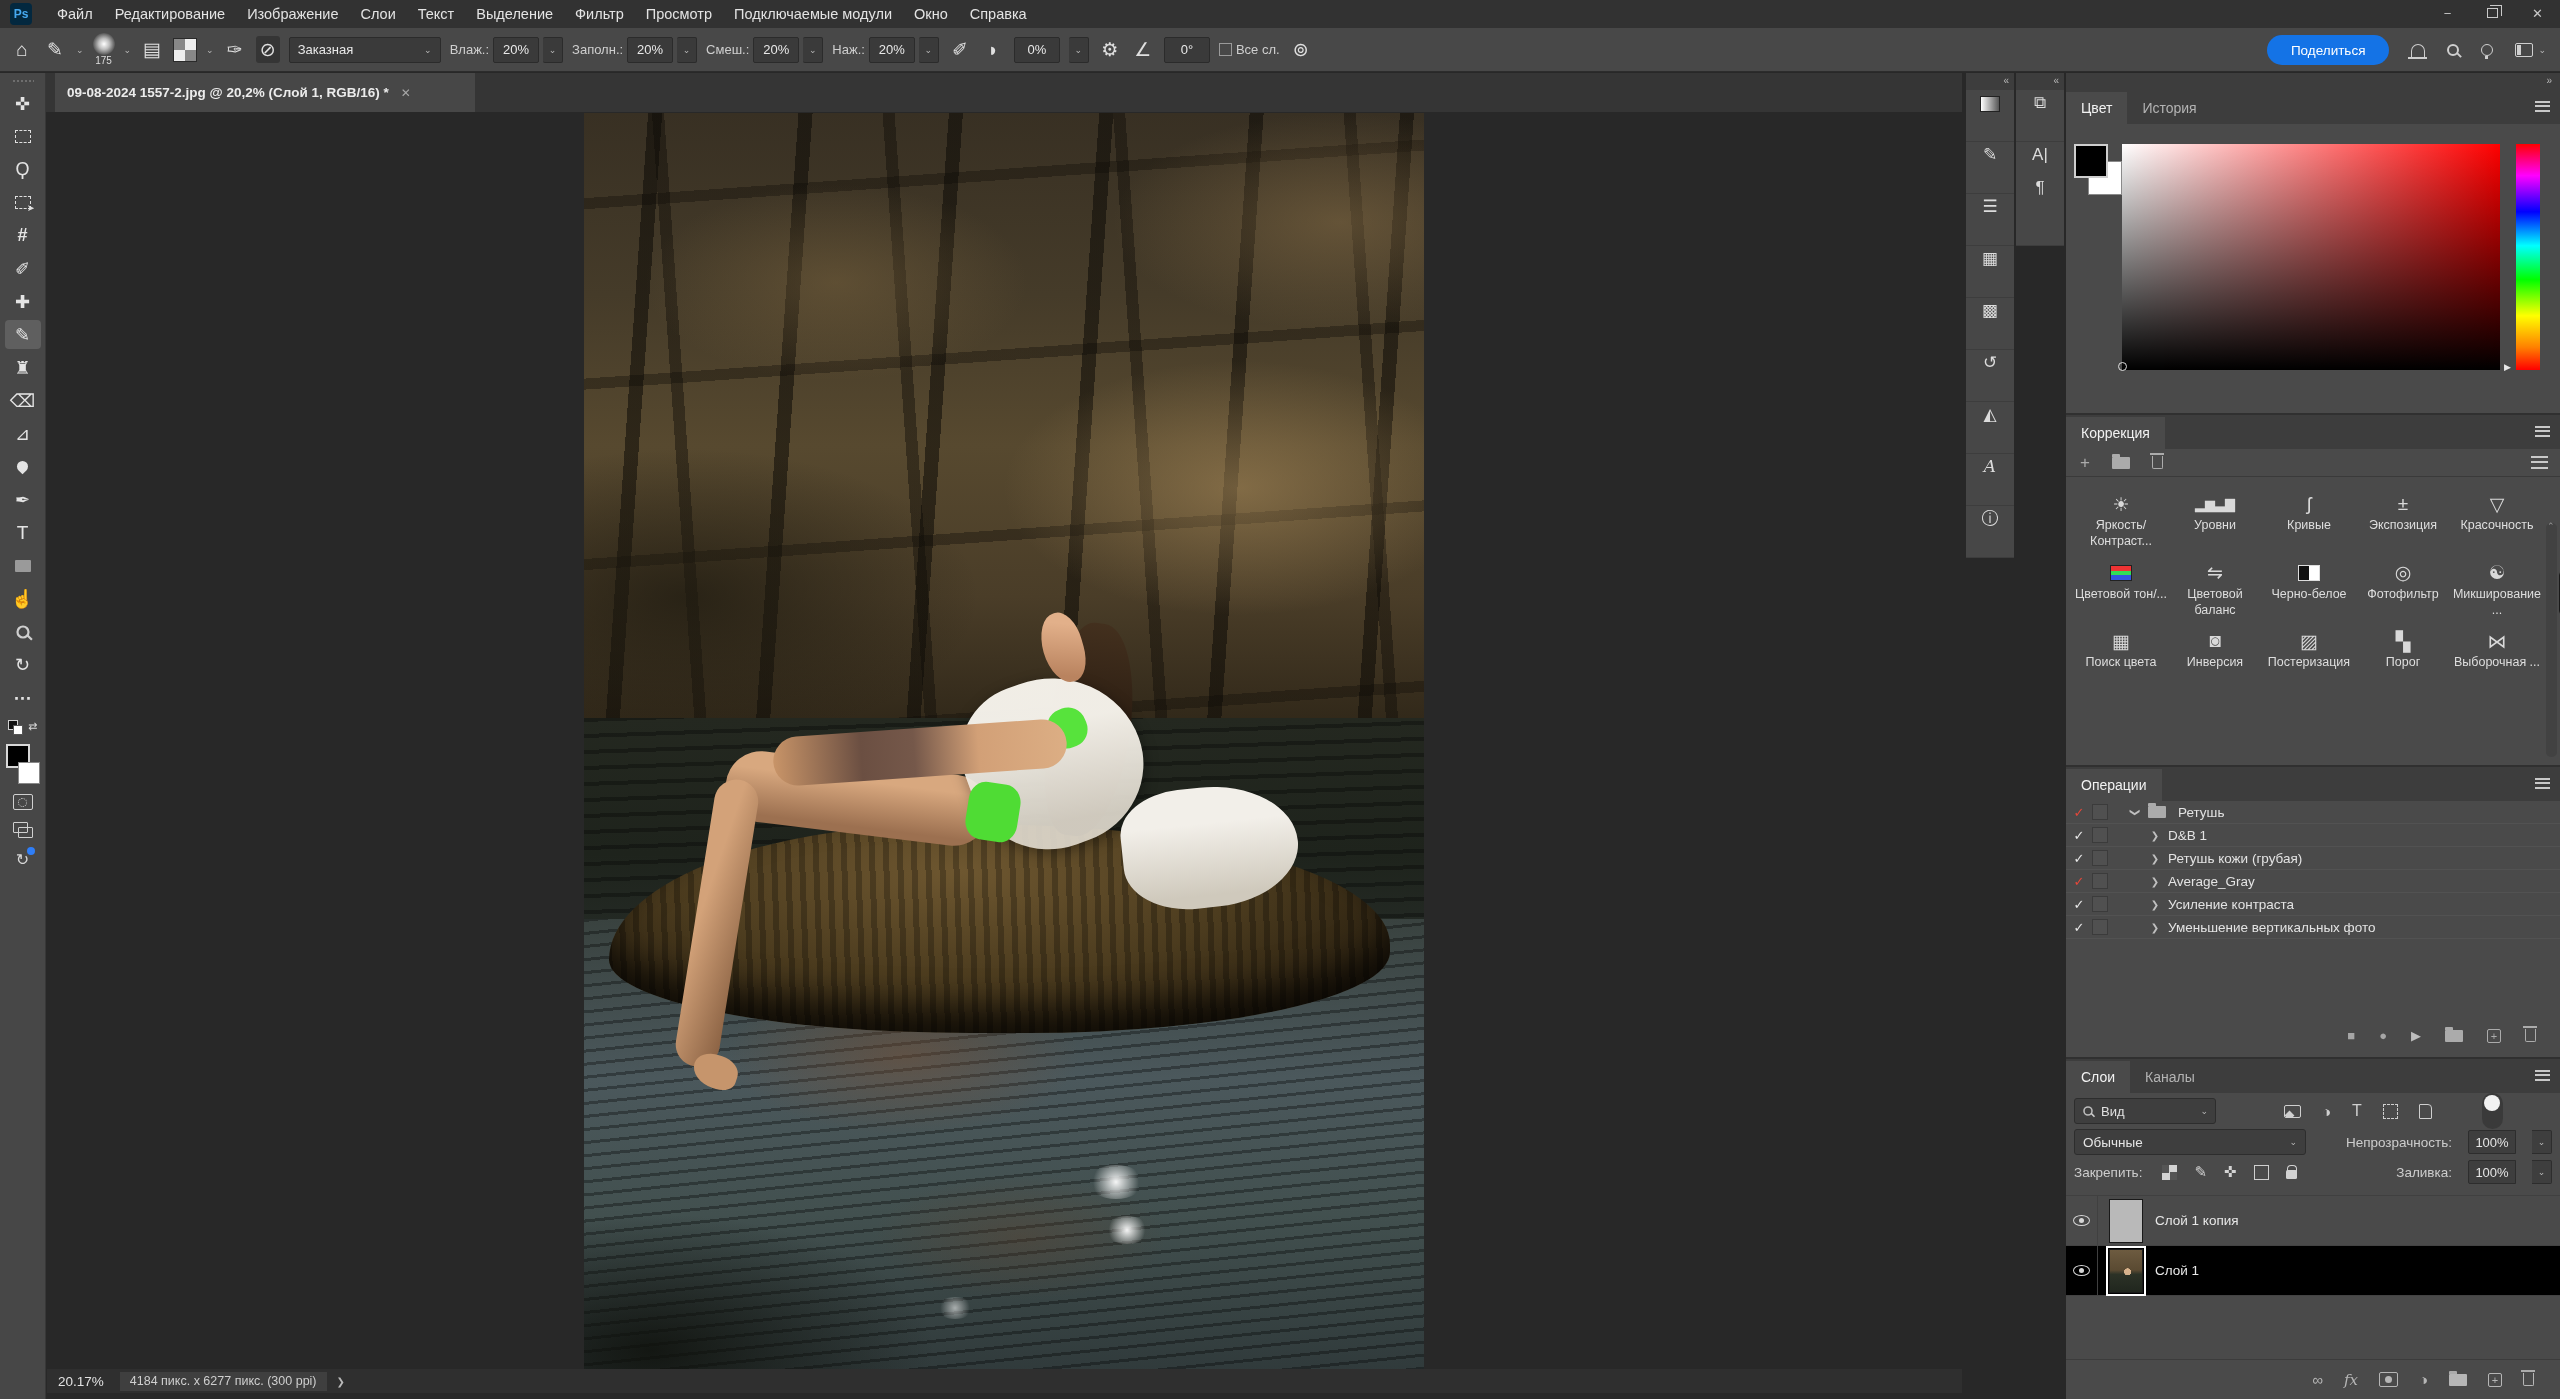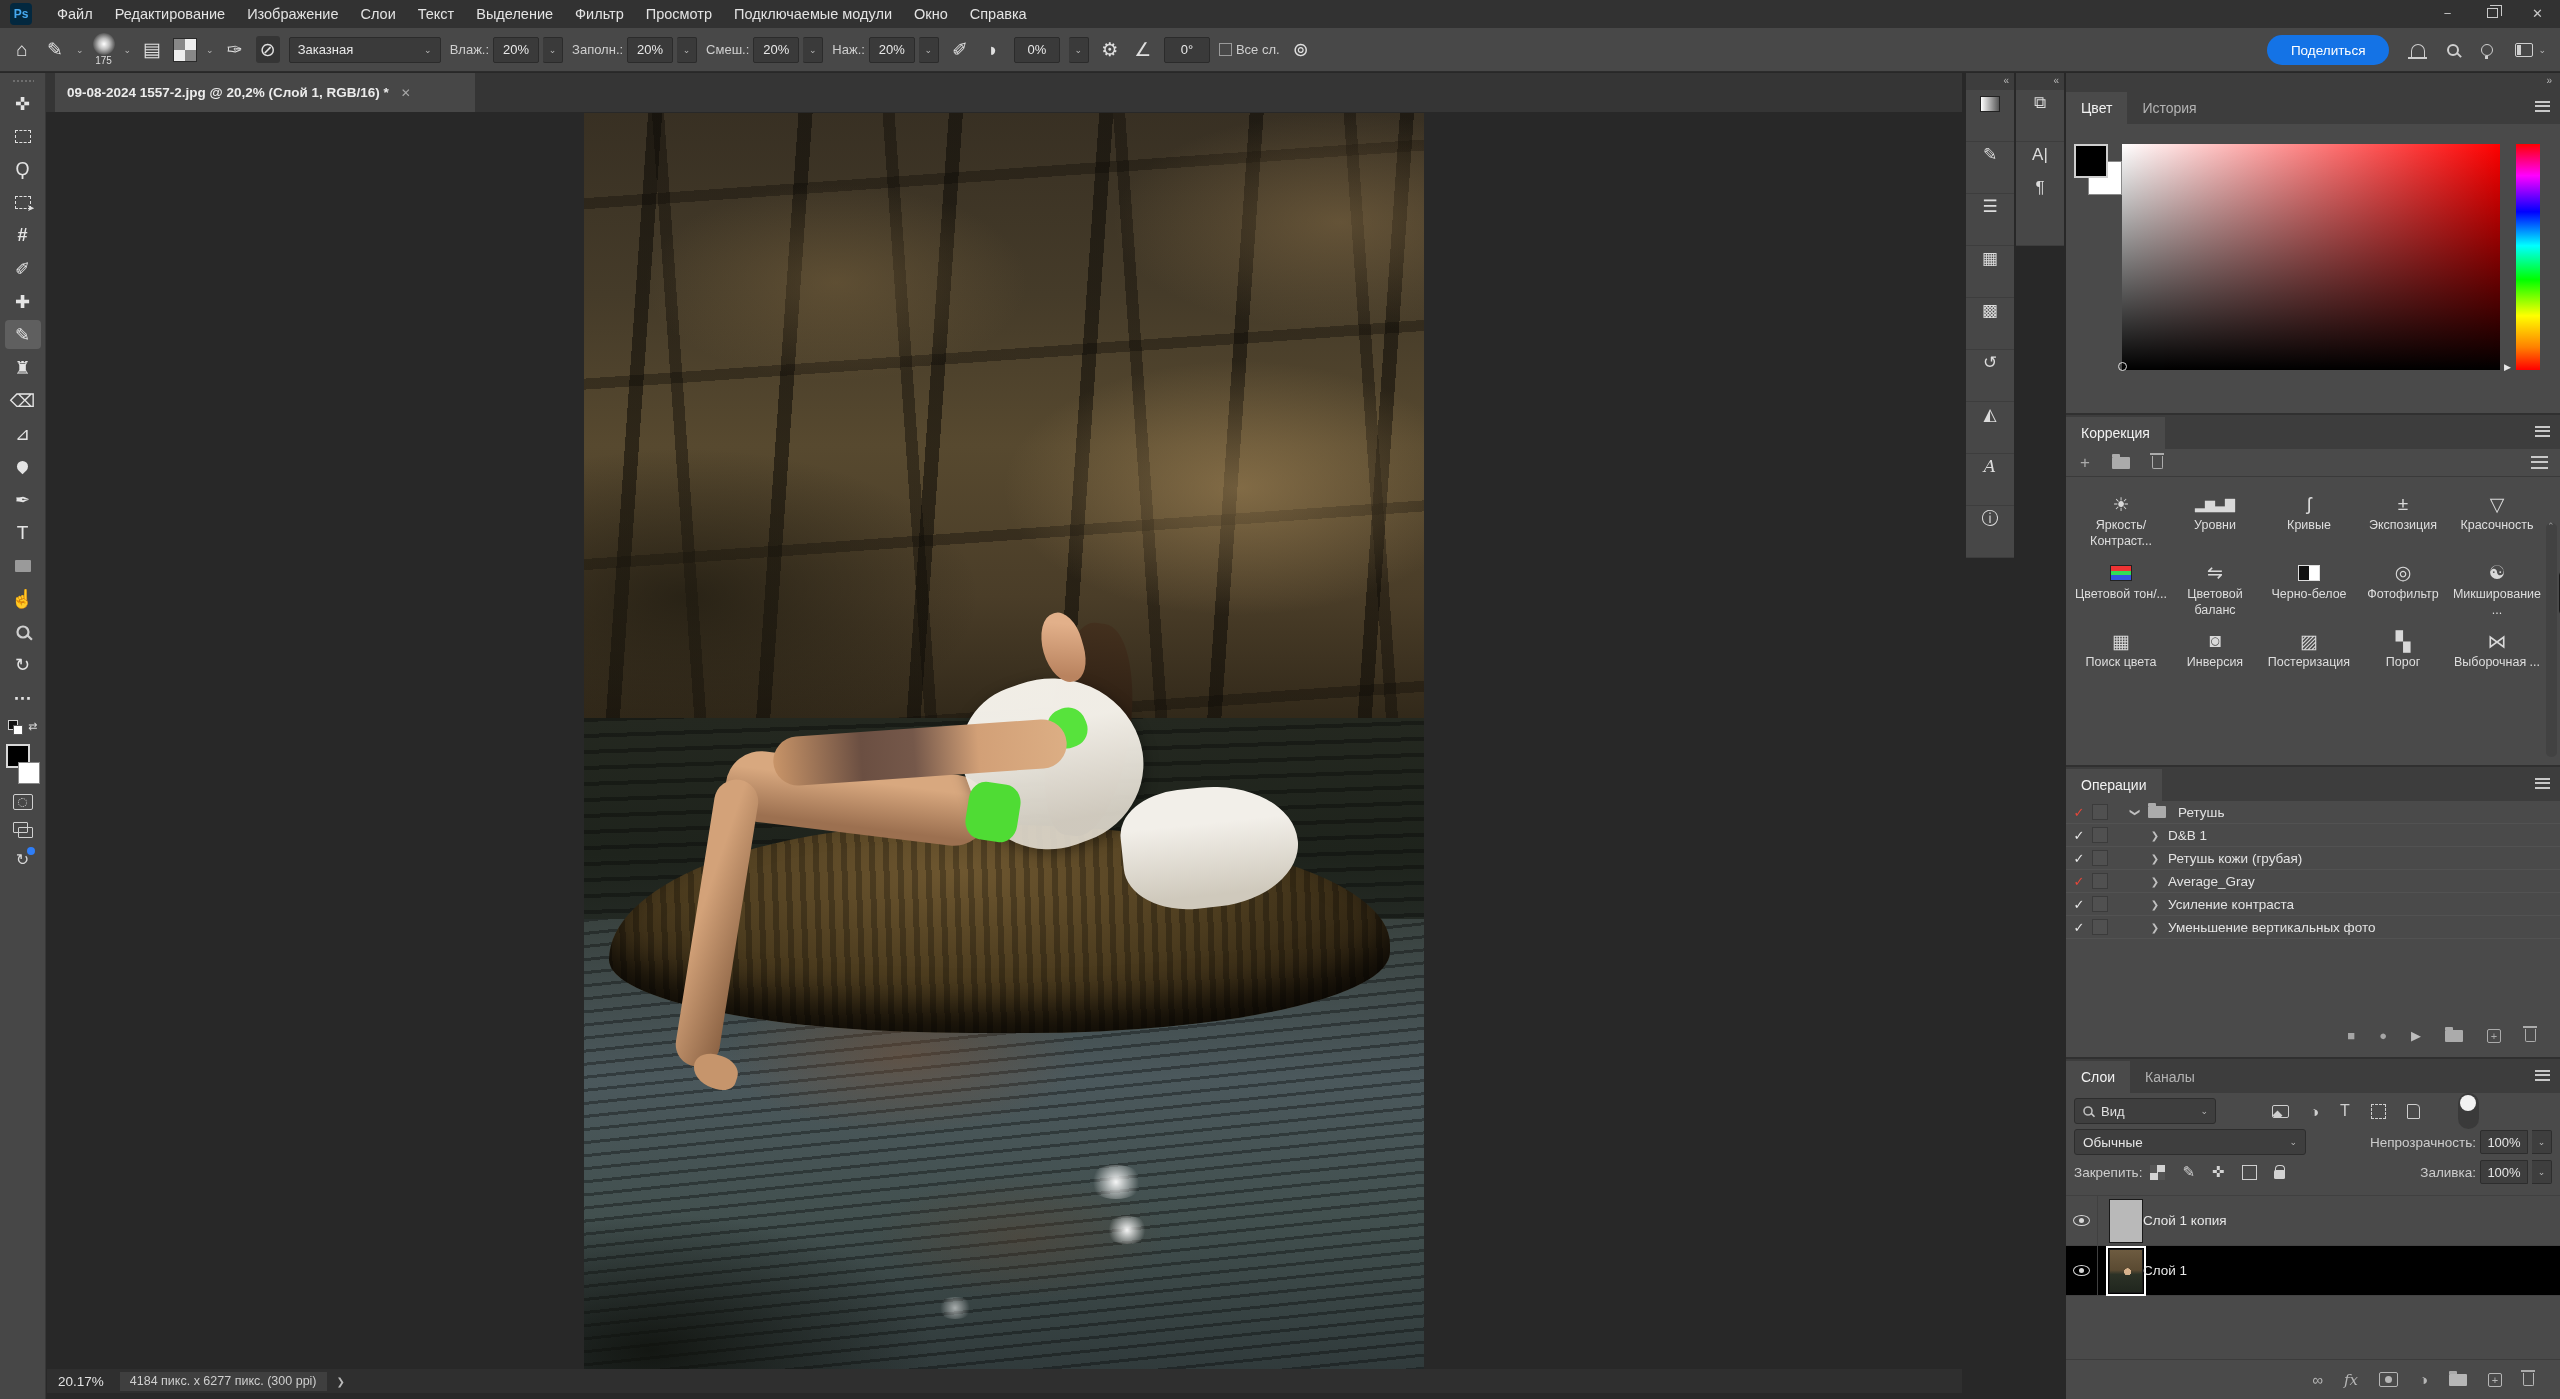--- a/index.html
+++ b/index.html
@@ -194,21 +194,21 @@
   .a-box { width:16px; height:16px; background:#505050; border:1px solid #3b3b3b; margin-right:14px; }
   .a-chev { width:26px; color:#c0c0c0; font-size:10px; text-align:center; }
   .a-chev.open { transform:rotate(90deg); width:14px; margin:0 6px; }
   .a-label { white-space:nowrap; }
   .a-sub { margin-left:20px; }
   .transport { position:absolute; right:24px; bottom:14px; display:flex; align-items:center; gap:24px; color:#a6a6a6; font-size:13px; }
   .plus-box { width:14px; height:14px; border:1.5px solid #ababab; border-radius:2px; display:grid; place-items:center; font-size:11px; color:#ababab; line-height:0; }
 
   
   .sec-layers { top:984px; bottom:0; border-top:2px solid #303030; }
-  .lrow { display:flex; align-items:center; padding:0 8px; gap:4px; }
+  .lrow { display:flex; align-items:center; padding:0 8px; gap:16px; }
   .filter-row { height:32px; margin-top:2px; }
   .search-well { width:142px; height:26px; background:#3e3e3e; border:1px solid #2d2d2d; border-radius:3px; display:flex; align-items:center; gap:7px; padding:0 7px; font-size:13px; color:#e0e0e0; }
   .search-well .icon-mag { transform:scale(.8); border-color:#bbb; }
   .search-well .chev { margin-left:auto; }
   .filter-icons { display:flex; gap:21px; margin-left:52px; color:#cfcfcf; font-size:15px; align-items:center; }
   .pic-icon { width:17px; height:13px; border:1.5px solid #cfcfcf; border-radius:2px; position:relative; overflow:hidden; }
   .pic-icon::after { content:""; position:absolute; left:1px; bottom:-2px; width:7px; height:7px; background:#cfcfcf; transform:rotate(45deg); }
   .frame-icon { width:15px; height:15px; border:1.5px dashed #cfcfcf; }
   .doc-icon { width:13px; height:15px; border:1.5px solid #cfcfcf; border-radius:1px 4px 1px 1px; }
   .toggle-v { width:21px; height:36px; border-radius:11px; background:#3a3a3a; margin-left:34px; position:relative; }
@@ -228,21 +228,21 @@
   .layer-row { height:50px; display:flex; align-items:center; position:relative; border-bottom:1px solid #434343; }
   .layer-row.selected { background:#000000; }
   .eye-col { width:32px; display:grid; place-items:center; align-self:stretch; border-right:1px solid #404040; }
   .icon-eye { width:17px; height:11px; border:1.5px solid #d6d6d6; border-radius:50%; position:relative; }
   .icon-eye::after { content:""; position:absolute; left:4.5px; top:2px; width:5px; height:5px; border-radius:50%; background:#d6d6d6; }
   .thumb { width:34px; height:44px; margin-left:11px; border:1px solid #191919; background:#b9b9b9; }
   .thumb.photo-mini { background:
       radial-gradient(circle at 55% 52%, rgba(230,190,150,.9) 0 12%, transparent 13%),
       linear-gradient(180deg,#6d5b40 0%, #5a4a32 48%, #2c3226 58%, #20261e 100%); }
   .thumb.sel { outline:2px solid #fff; outline-offset:1px; }
-  .lname { font-size:13.5px; color:#e8e8e8; }
+  .lname { margin-left:12px; font-size:13.5px; color:#e8e8e8; }
   .lname.italic { font-style:italic; }
   .row-lock { position:absolute; right:14px; color:#cfcfcf; }
   .layers-bottom { position:absolute; left:0; right:0; bottom:0; height:40px; border-top:1px solid #3c3c3c; display:flex; align-items:center; justify-content:flex-end; gap:21px; padding-right:26px; color:#b6b6b6; font-size:15px; }
   .fx { font-family:"DejaVu Serif",serif; font-style:italic; font-size:15px; }
   .icon-mask { width:19px; height:15px; border:1.5px solid #b6b6b6; border-radius:2px; display:grid; place-items:center; }
   .icon-mask i { width:7px; height:7px; border-radius:50%; background:#b6b6b6; }
 
   
   .statusbar { position:absolute; left:47px; bottom:6px; width:1915px; height:24px; background:#2f2f2f; display:flex; align-items:center; z-index:26; }
   .status-zoom { font-size:13.5px; color:#e2e2e2; margin-left:11px; }

